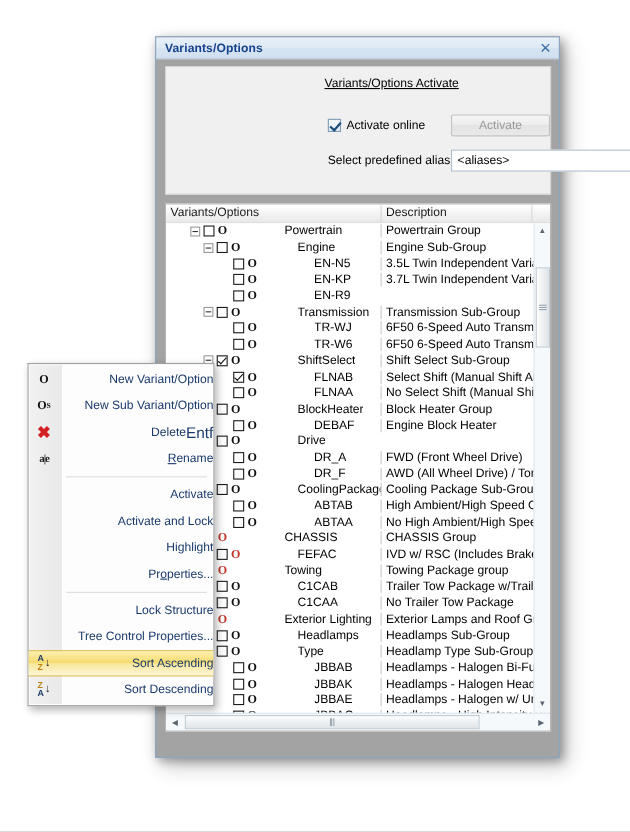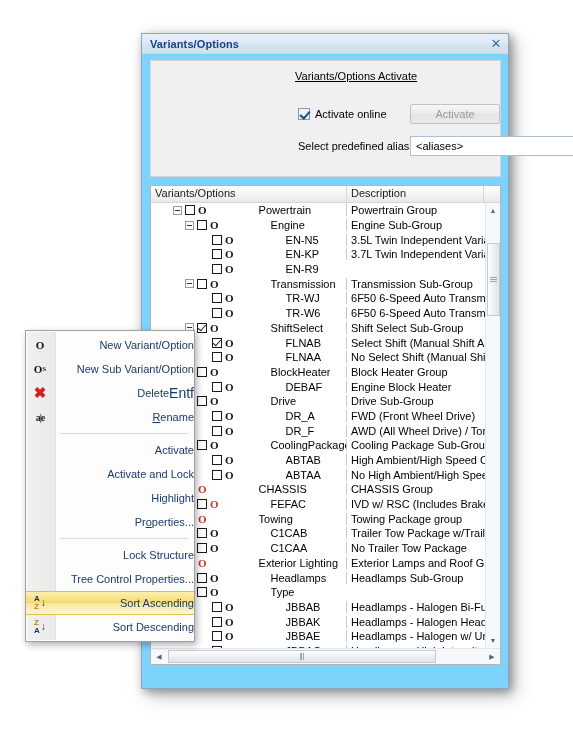--- a/index.html
+++ b/index.html
@@ -8,21 +8,21 @@
     background:#ffffff;
     font-family:"Liberation Sans", sans-serif;
     font-size:11px;
     color:#000;
     position:relative;
   }
 
   
   #dialog{
     position:absolute;left:141px;top:33px;width:368px;height:656px;
-    background:#7dd3fc;
+    background:#a3a3a3;
     border:1px solid #8ba6c4;
     box-shadow:3px 3px 9px rgba(0,0,0,0.35), 6px 7px 18px rgba(0,0,0,0.22);
     box-sizing:border-box;
   }
   #titlebar{
     height:20px;
     background:linear-gradient(to bottom,#e7f0f8 0%,#dfeaf5 48%,#d6e4f2 52%,#cfe0f0 100%);
     border-bottom:1px solid #c8d8e8;
     display:flex;align-items:center;
     padding:0 4px 0 8px;
@@ -376,21 +376,20 @@
           </div>
           <div class="tdesc">Engine Block Heater</div>
         </div>
         <div class="trow">
           <div class="tname ind1">
             <span class="expander-spacer"></span>
             <span class="cb"></span>
             <span class="oicon">O</span>
             <span class="tlabel">Drive</span>
           </div>
-          <div class="tdesc">Drive Sub-Group</div>
         </div>
         <div class="trow">
           <div class="tname ind2">
             <span class="expander-spacer"></span>
             <span class="cb"></span>
             <span class="oicon">O</span>
             <span class="tlabel">DR_A</span>
           </div>
           <div class="tdesc">FWD (Front Wheel Drive)</div>
         </div>
@@ -493,20 +492,21 @@
           </div>
           <div class="tdesc">Headlamps Sub-Group</div>
         </div>
         <div class="trow">
           <div class="tname ind1">
             <span class="expander"></span>
             <span class="cb"></span>
             <span class="oicon">O</span>
             <span class="tlabel">Type</span>
           </div>
+          <div class="tdesc">Headlamp Type Sub-Group</div>
         </div>
         <div class="trow">
           <div class="tname ind2">
             <span class="expander-spacer"></span>
             <span class="cb"></span>
             <span class="oicon">O</span>
             <span class="tlabel">JBBAB</span>
           </div>
           <div class="tdesc">Headlamps - Halogen Bi-Functional P</div>
         </div>

